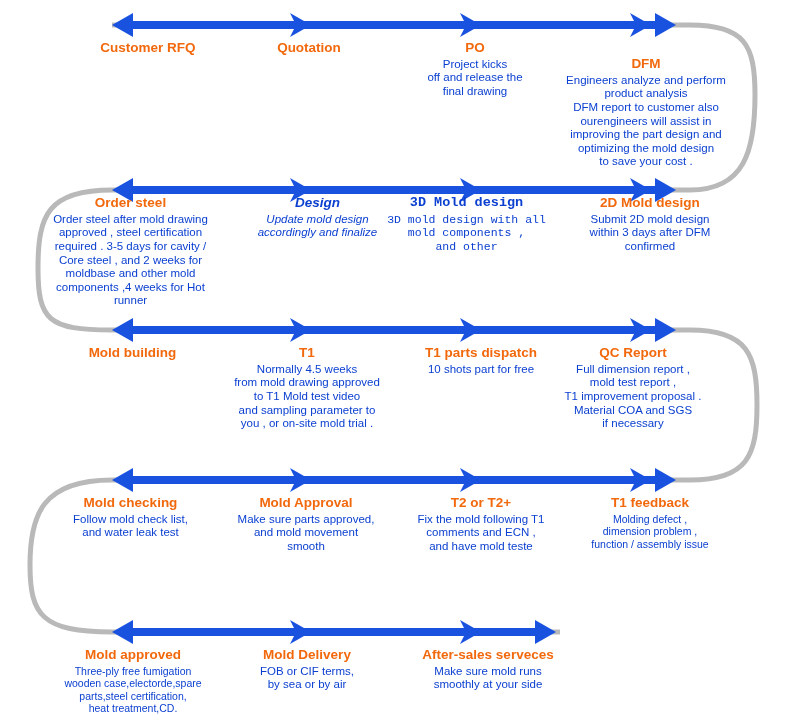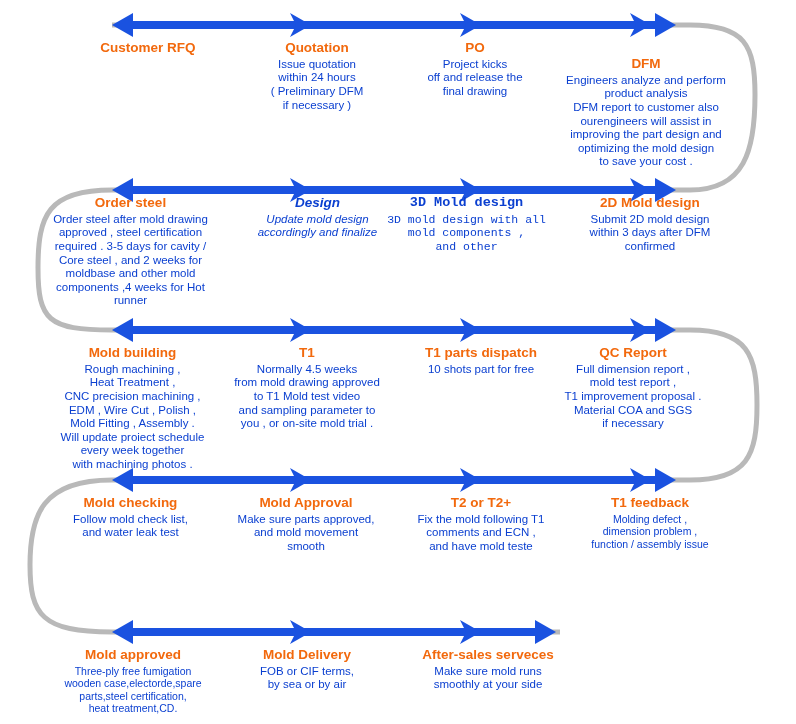--- a/index.html
+++ b/index.html
@@ -117,26 +117,22 @@
       <polygon points="290,620 311,632 290,644 296,632" fill="#1a52e0"></polygon>
       <polygon points="460,620 481,632 460,644 466,632" fill="#1a52e0"></polygon>
       <polygon points="535,620 556,632 535,644" fill="#1a52e0"></polygon>
     </g>
   </svg>
 
   <div class="row">
     <div class="step" style="left:58px; top:40px; width:180px;">
       <div class="step-title">Customer RFQ</div>
     </div>
-    <div class="step" style="left:242px; top:40px; width:150px;">
+    <div class="step" style="left:234px; top:40px; width:150px;">
       <div class="step-title">Quotation</div>
-      <div class="step-desc">Issue quotation
-within 24 hours
-( Preliminary DFM
-if necessary )</div>
     </div>
     <div class="step" style="left:400px; top:40px; width:150px;">
       <div class="step-title">PO</div>
       <div class="step-desc">Project kicks
 off and release the
 final drawing</div>
     </div>
     <div class="step" style="left:532px; top:40px; width:228px;margin-top:16px;">
       <div class="step-title">DFM</div>
       <div class="step-desc">Engineers analyze and perform
@@ -175,28 +171,20 @@
       <div class="step-title">2D Mold design</div>
       <div class="step-desc">Submit 2D mold design
 within 3 days after DFM
 confirmed</div>
     </div>
   </div>
 
   <div class="row">
     <div class="step" style="left:35px; top:345px; width:195px;">
       <div class="step-title">Mold building</div>
-      <div class="step-desc">Rough machining ,
-Heat Treatment ,
-CNC precision machining ,
-EDM , Wire Cut , Polish ,
-Mold Fitting , Assembly .
-Will update proiect schedule
-every week together
-with machining photos .</div>
     </div>
     <div class="step" style="left:218px; top:345px; width:178px;">
       <div class="step-title">T1</div>
       <div class="step-desc">Normally 4.5 weeks
 from mold drawing approved
 to T1 Mold test video
 and sampling parameter to
 you , or on-site mold trial .</div>
     </div>
     <div class="step" style="left:396px; top:345px; width:170px;">

